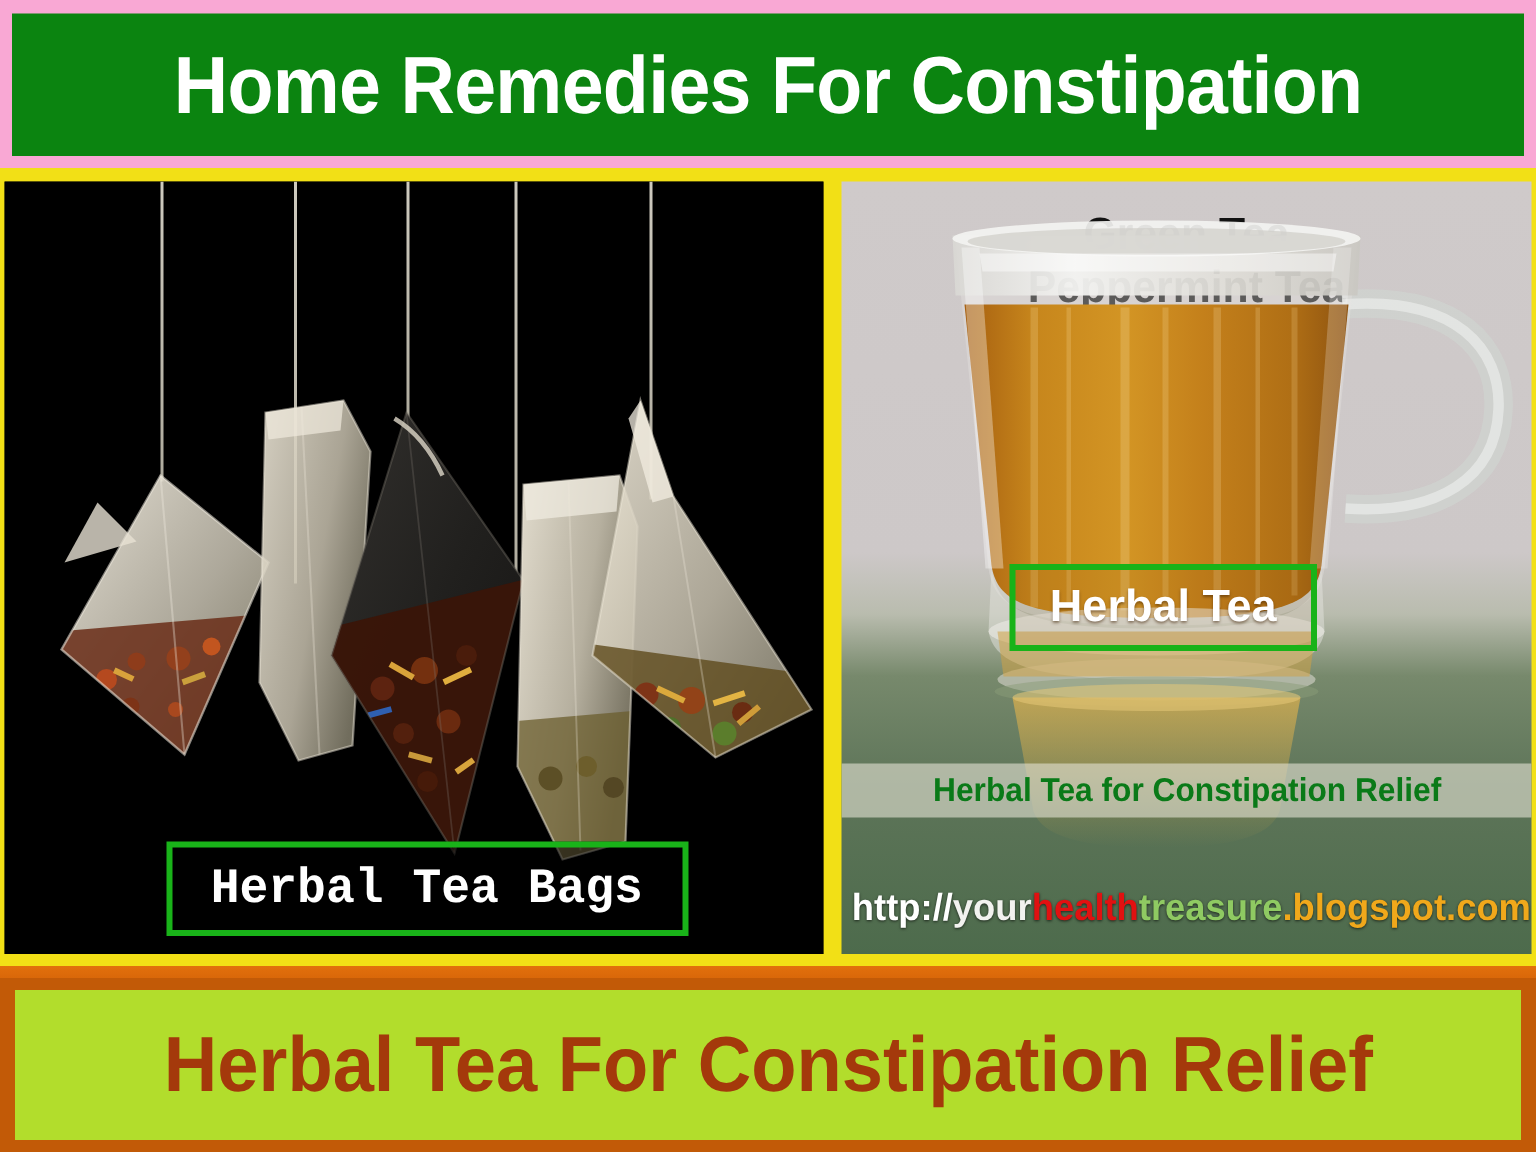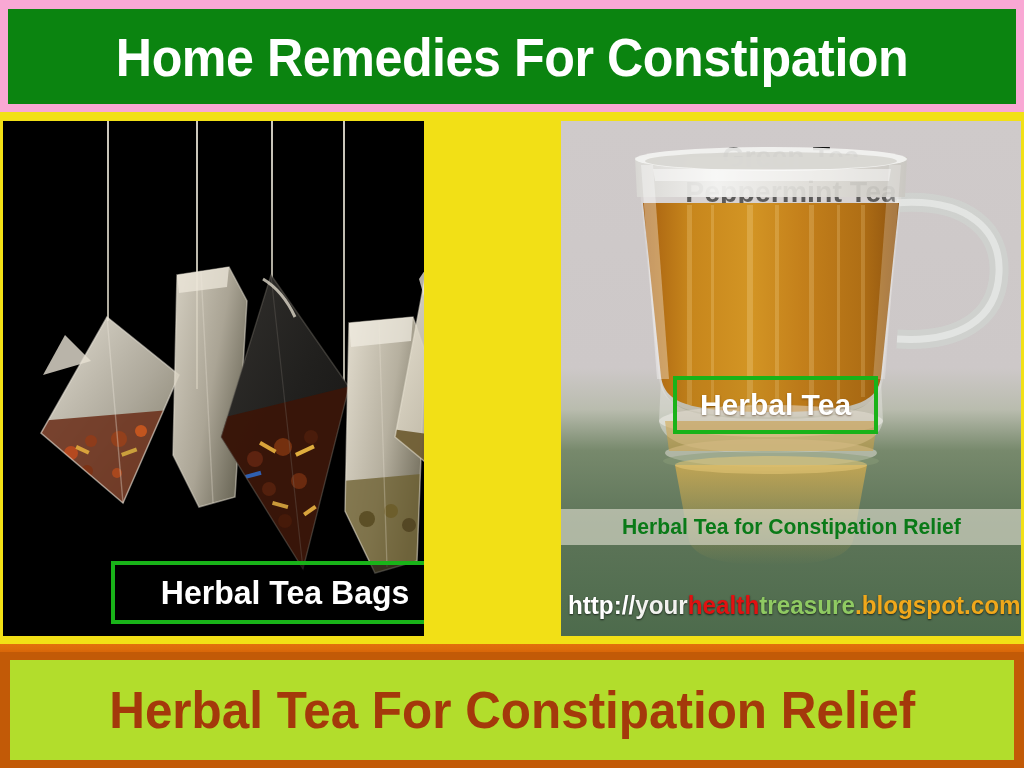--- a/index.html
+++ b/index.html
@@ -61,24 +61,25 @@
     width: 1024px;
     height: 532px;
     background: #f2e016;
   }
 
   
   .panel-left {
     position: absolute;
     left: 3px;
     top: 9px;
-    width: 421px;
+    width: 546px;
     height: 515px;
     background: #000000;
     overflow: hidden;
+    font-family: Liberation Mono, monospace;
   }
   .bag-scene {
     position: absolute;
     inset: 0;
     background: #000000;
   }
   .string {
     position: absolute;
     top: 0;
     width: 2px;

